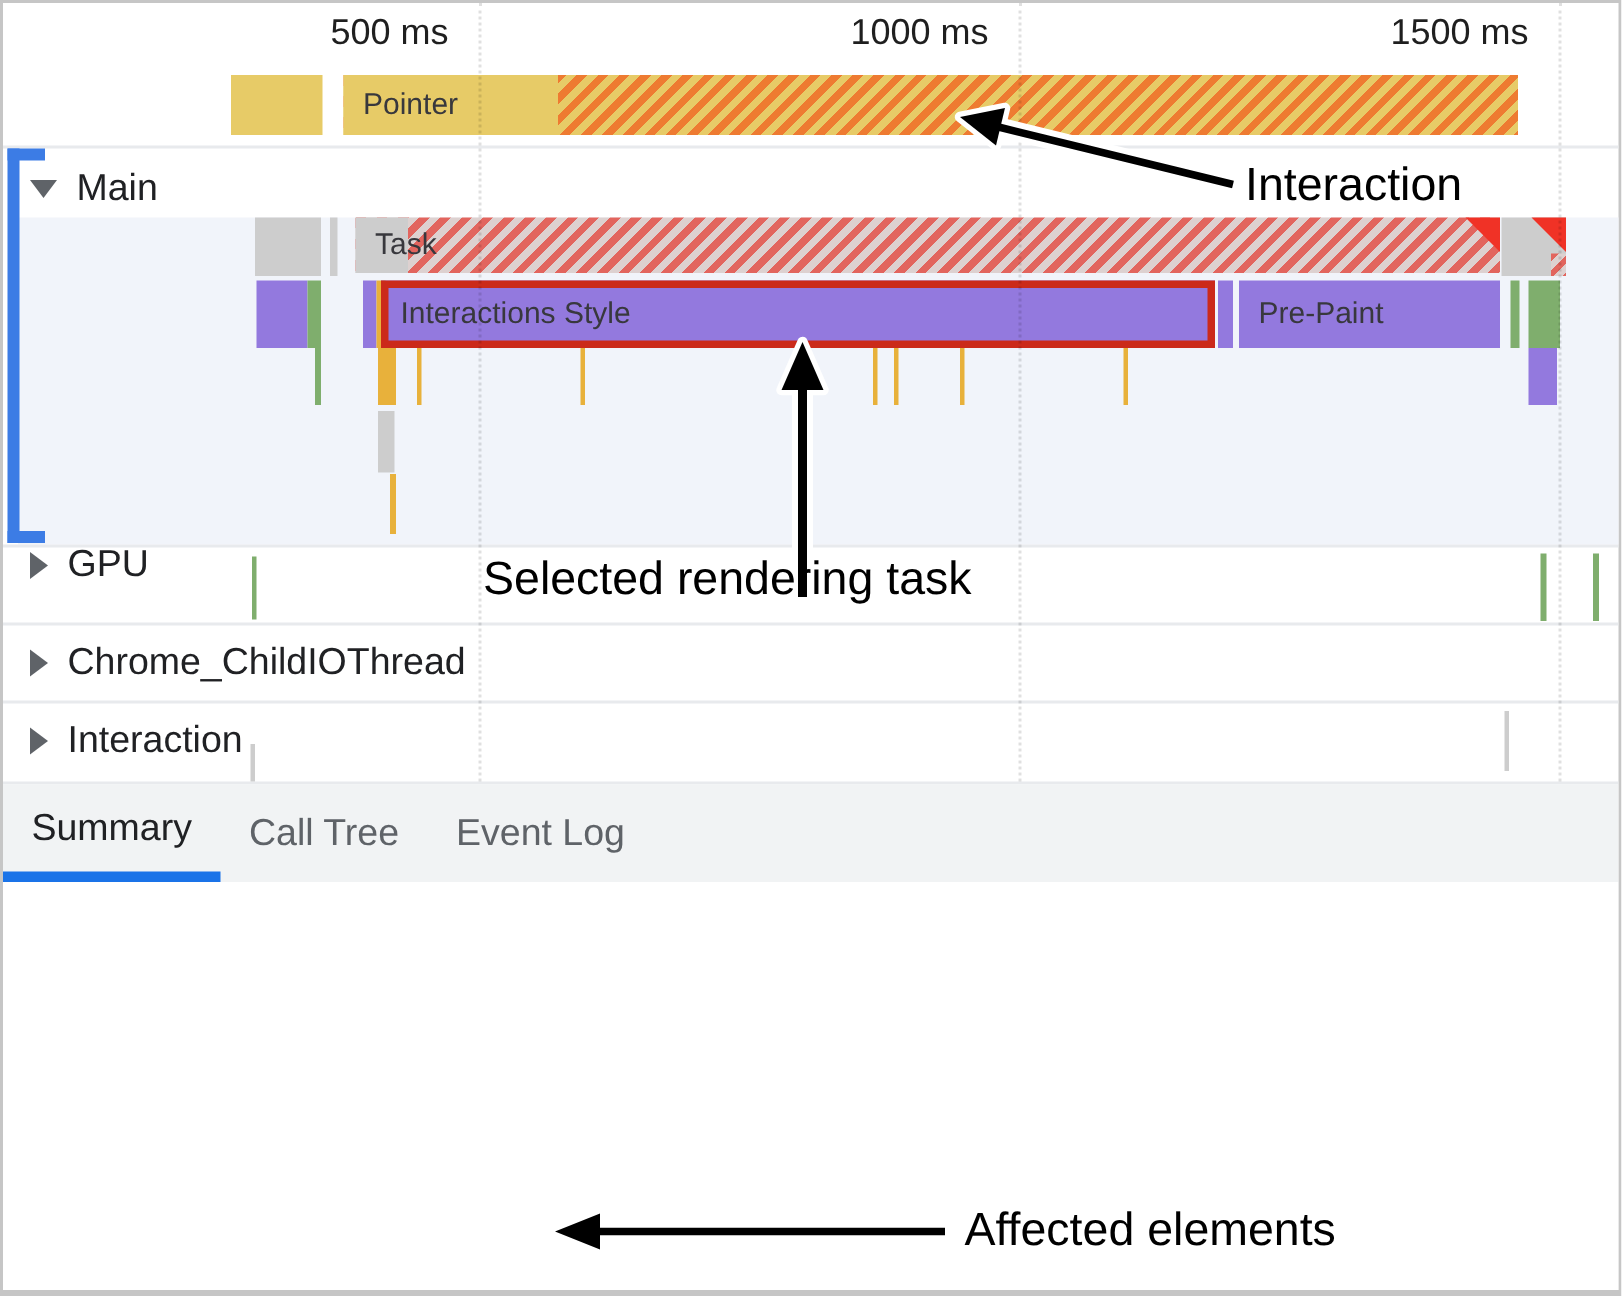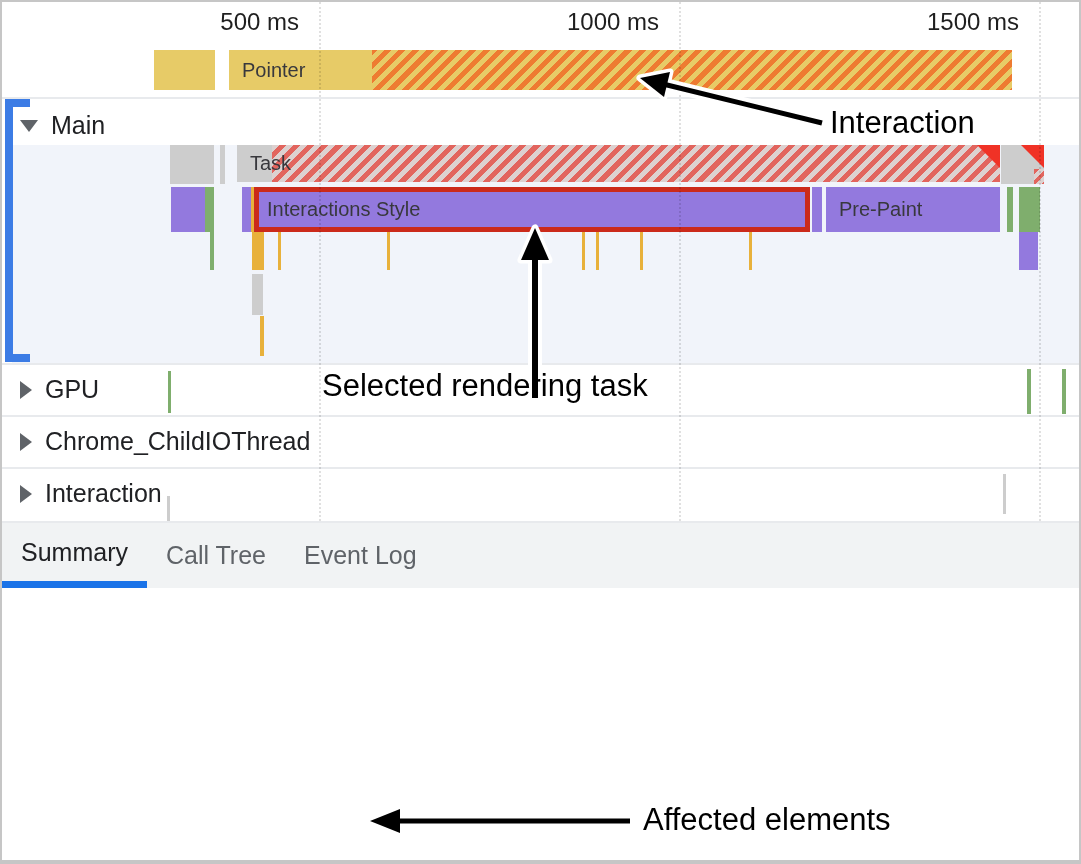--- a/index.html
+++ b/index.html
@@ -70,21 +70,21 @@
       <div class="abs gridline" style="left: 677px;"></div>
       <div class="abs ruler-label" style="left: 467px;">1000 ms</div>
       <div class="abs gridline" style="left: 1037px;"></div>
       <div class="abs ruler-label" style="left: 827px;">1500 ms</div>
     </div>
 
   <div class="abs track-header" style="left:18px;top:109px">
     <span class="tri-down"></span>
     <span class="track-label">Main</span>
   </div>
-  <div class="abs track-header" style="left:18px;top:373px">
+  <div class="abs track-header" style="left:18px;top:360px">
     <span class="tri-right"></span>
     <span class="track-label">GPU</span>
   </div>
   <div class="abs track-header" style="left:18px;top:425px">
     <span class="tri-right"></span>
     <span class="track-label">Chrome_ChildIOThread</span>
   </div>
   <div class="abs track-header" style="left:18px;top:477px">
     <span class="tri-right"></span>
     <span class="track-label">Interaction</span>

